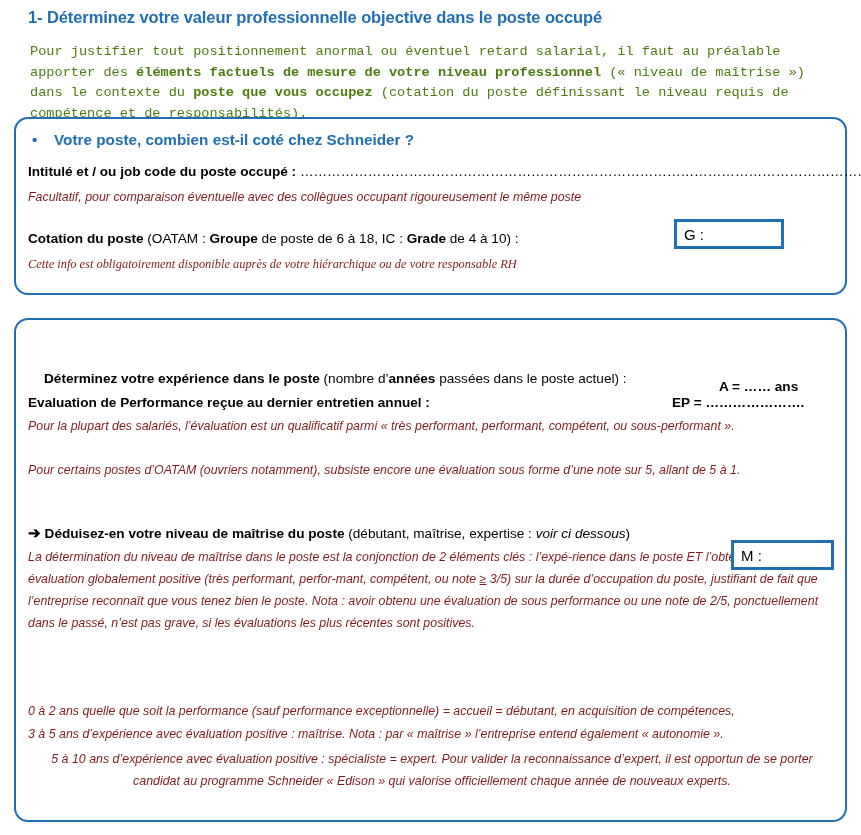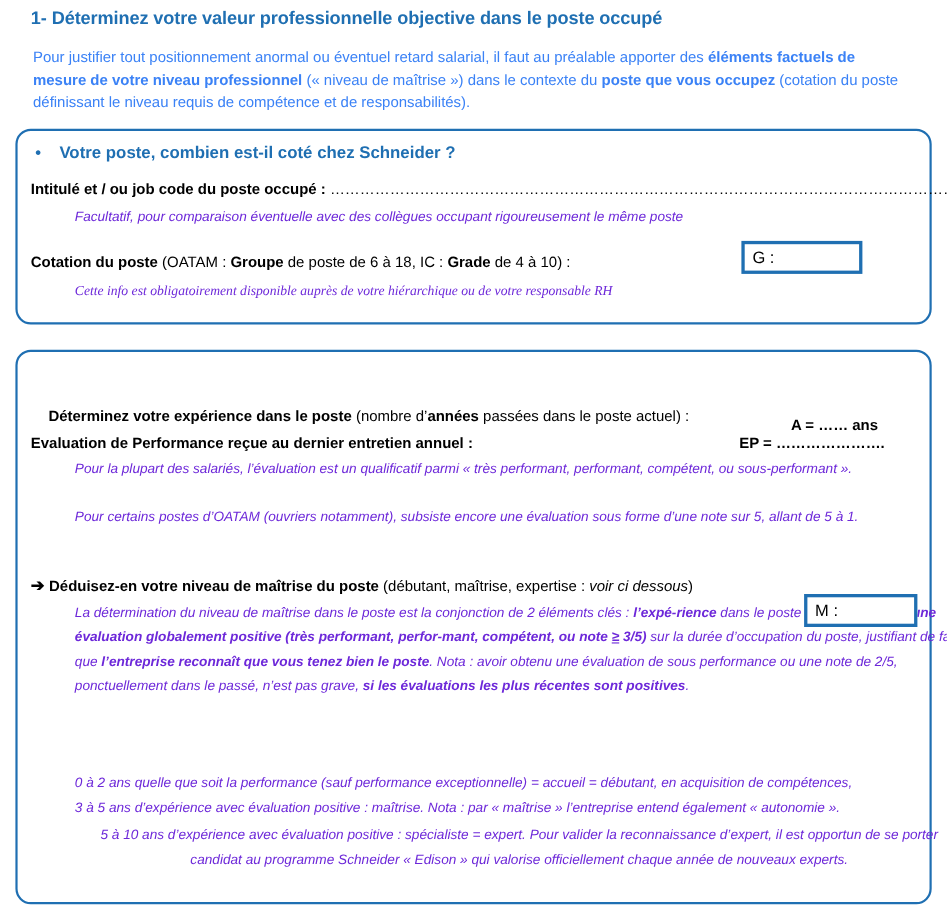--- a/index.html
+++ b/index.html
@@ -36,21 +36,22 @@
   }
 
   
   .intro {
     position: absolute;
     left: 30px;
     top: 42px;
     width: 795px;
     font-size: 13.6px;
     line-height: 20.5px;
-    color: #3b82f6;
+    color: #4d7c0f;
+    font-family: Liberation Mono, monospace;
   }
   .intro b { font-weight: bold; }
 
   
   .box {
     position: absolute;
     box-sizing: border-box;
     border: 2.2px solid #1f6fb2;
     border-radius: 14px;
     background: #ffffff;
@@ -91,24 +92,23 @@
     color: #000;
     white-space: nowrap;
   }
   .row b { font-weight: bold; }
 
   .note {
     position: absolute;
     font-size: 12.4px;
     line-height: 18.5px;
     font-style: italic;
-    color: #6d28d9;
-    margin-left: 40px;
-  }
-  .note b { font-weight: bold; }
+    color: #7f1d1d;
+  }
+  .note b { font-weight: normal; }
   .note.nowrap { white-space: nowrap; }
 
   
   .dots {
     letter-spacing: 0px;
     font-size: 13.6px;
   }
 
   
   .answer-box {

